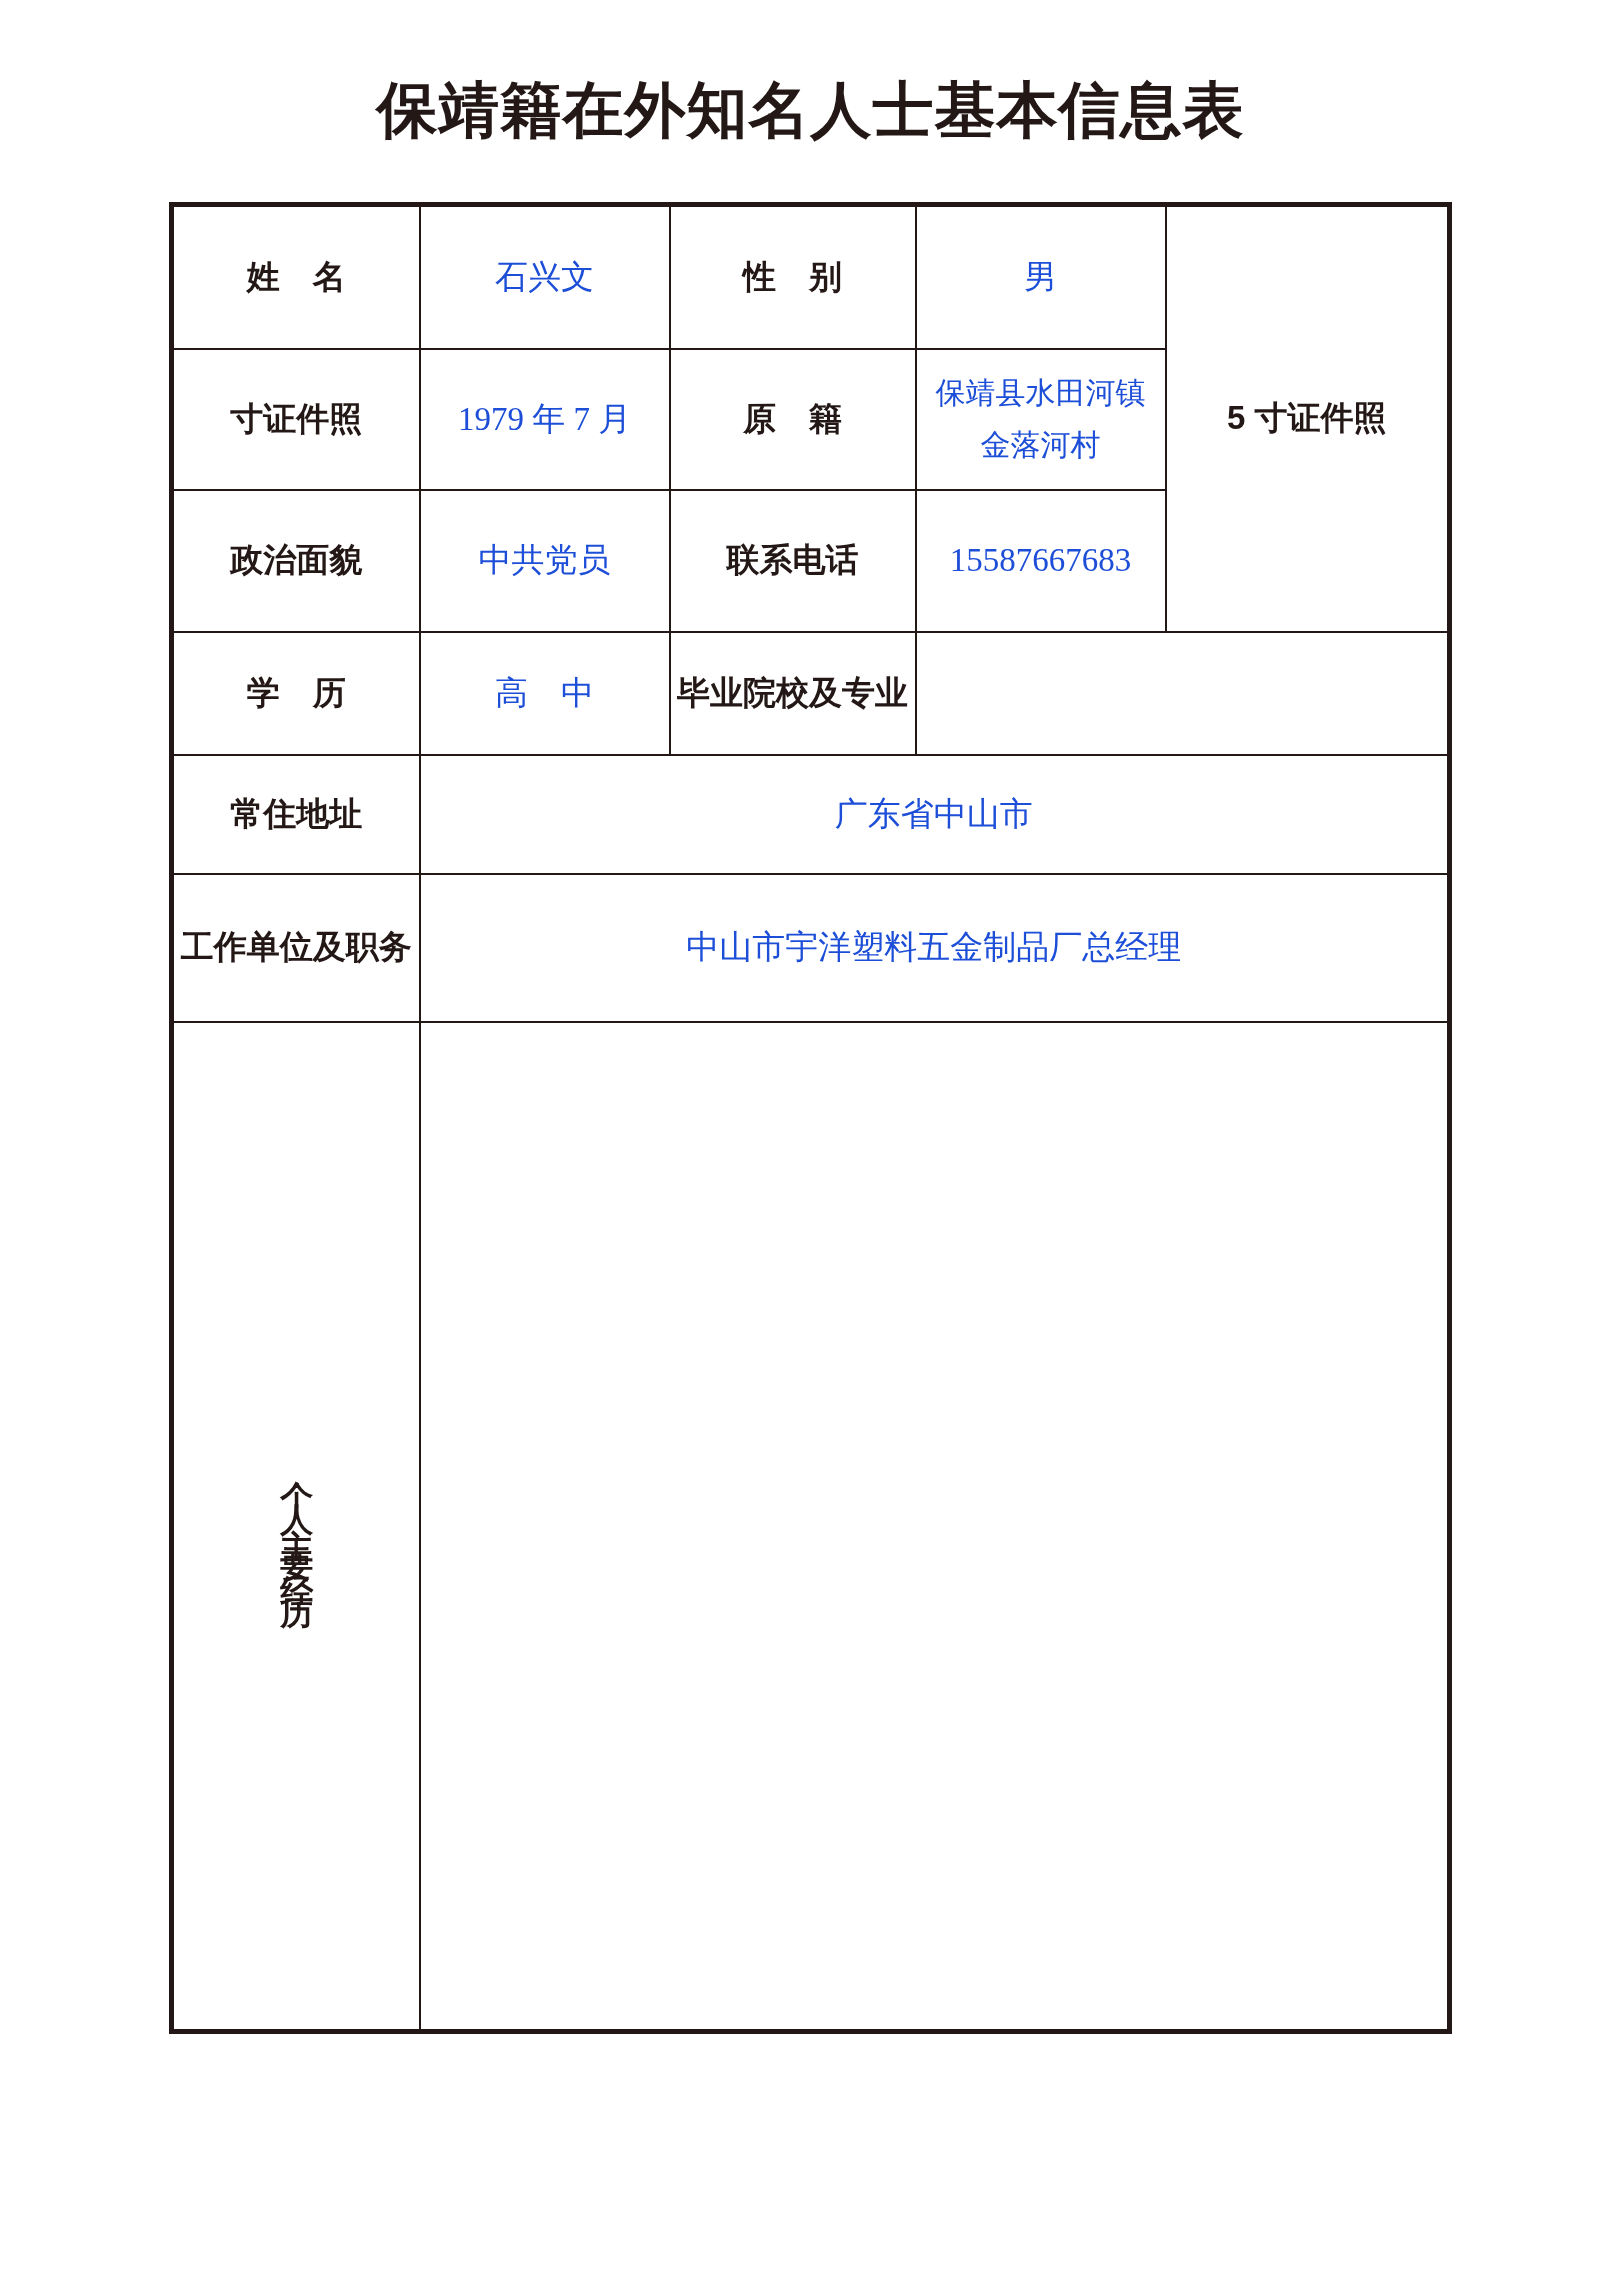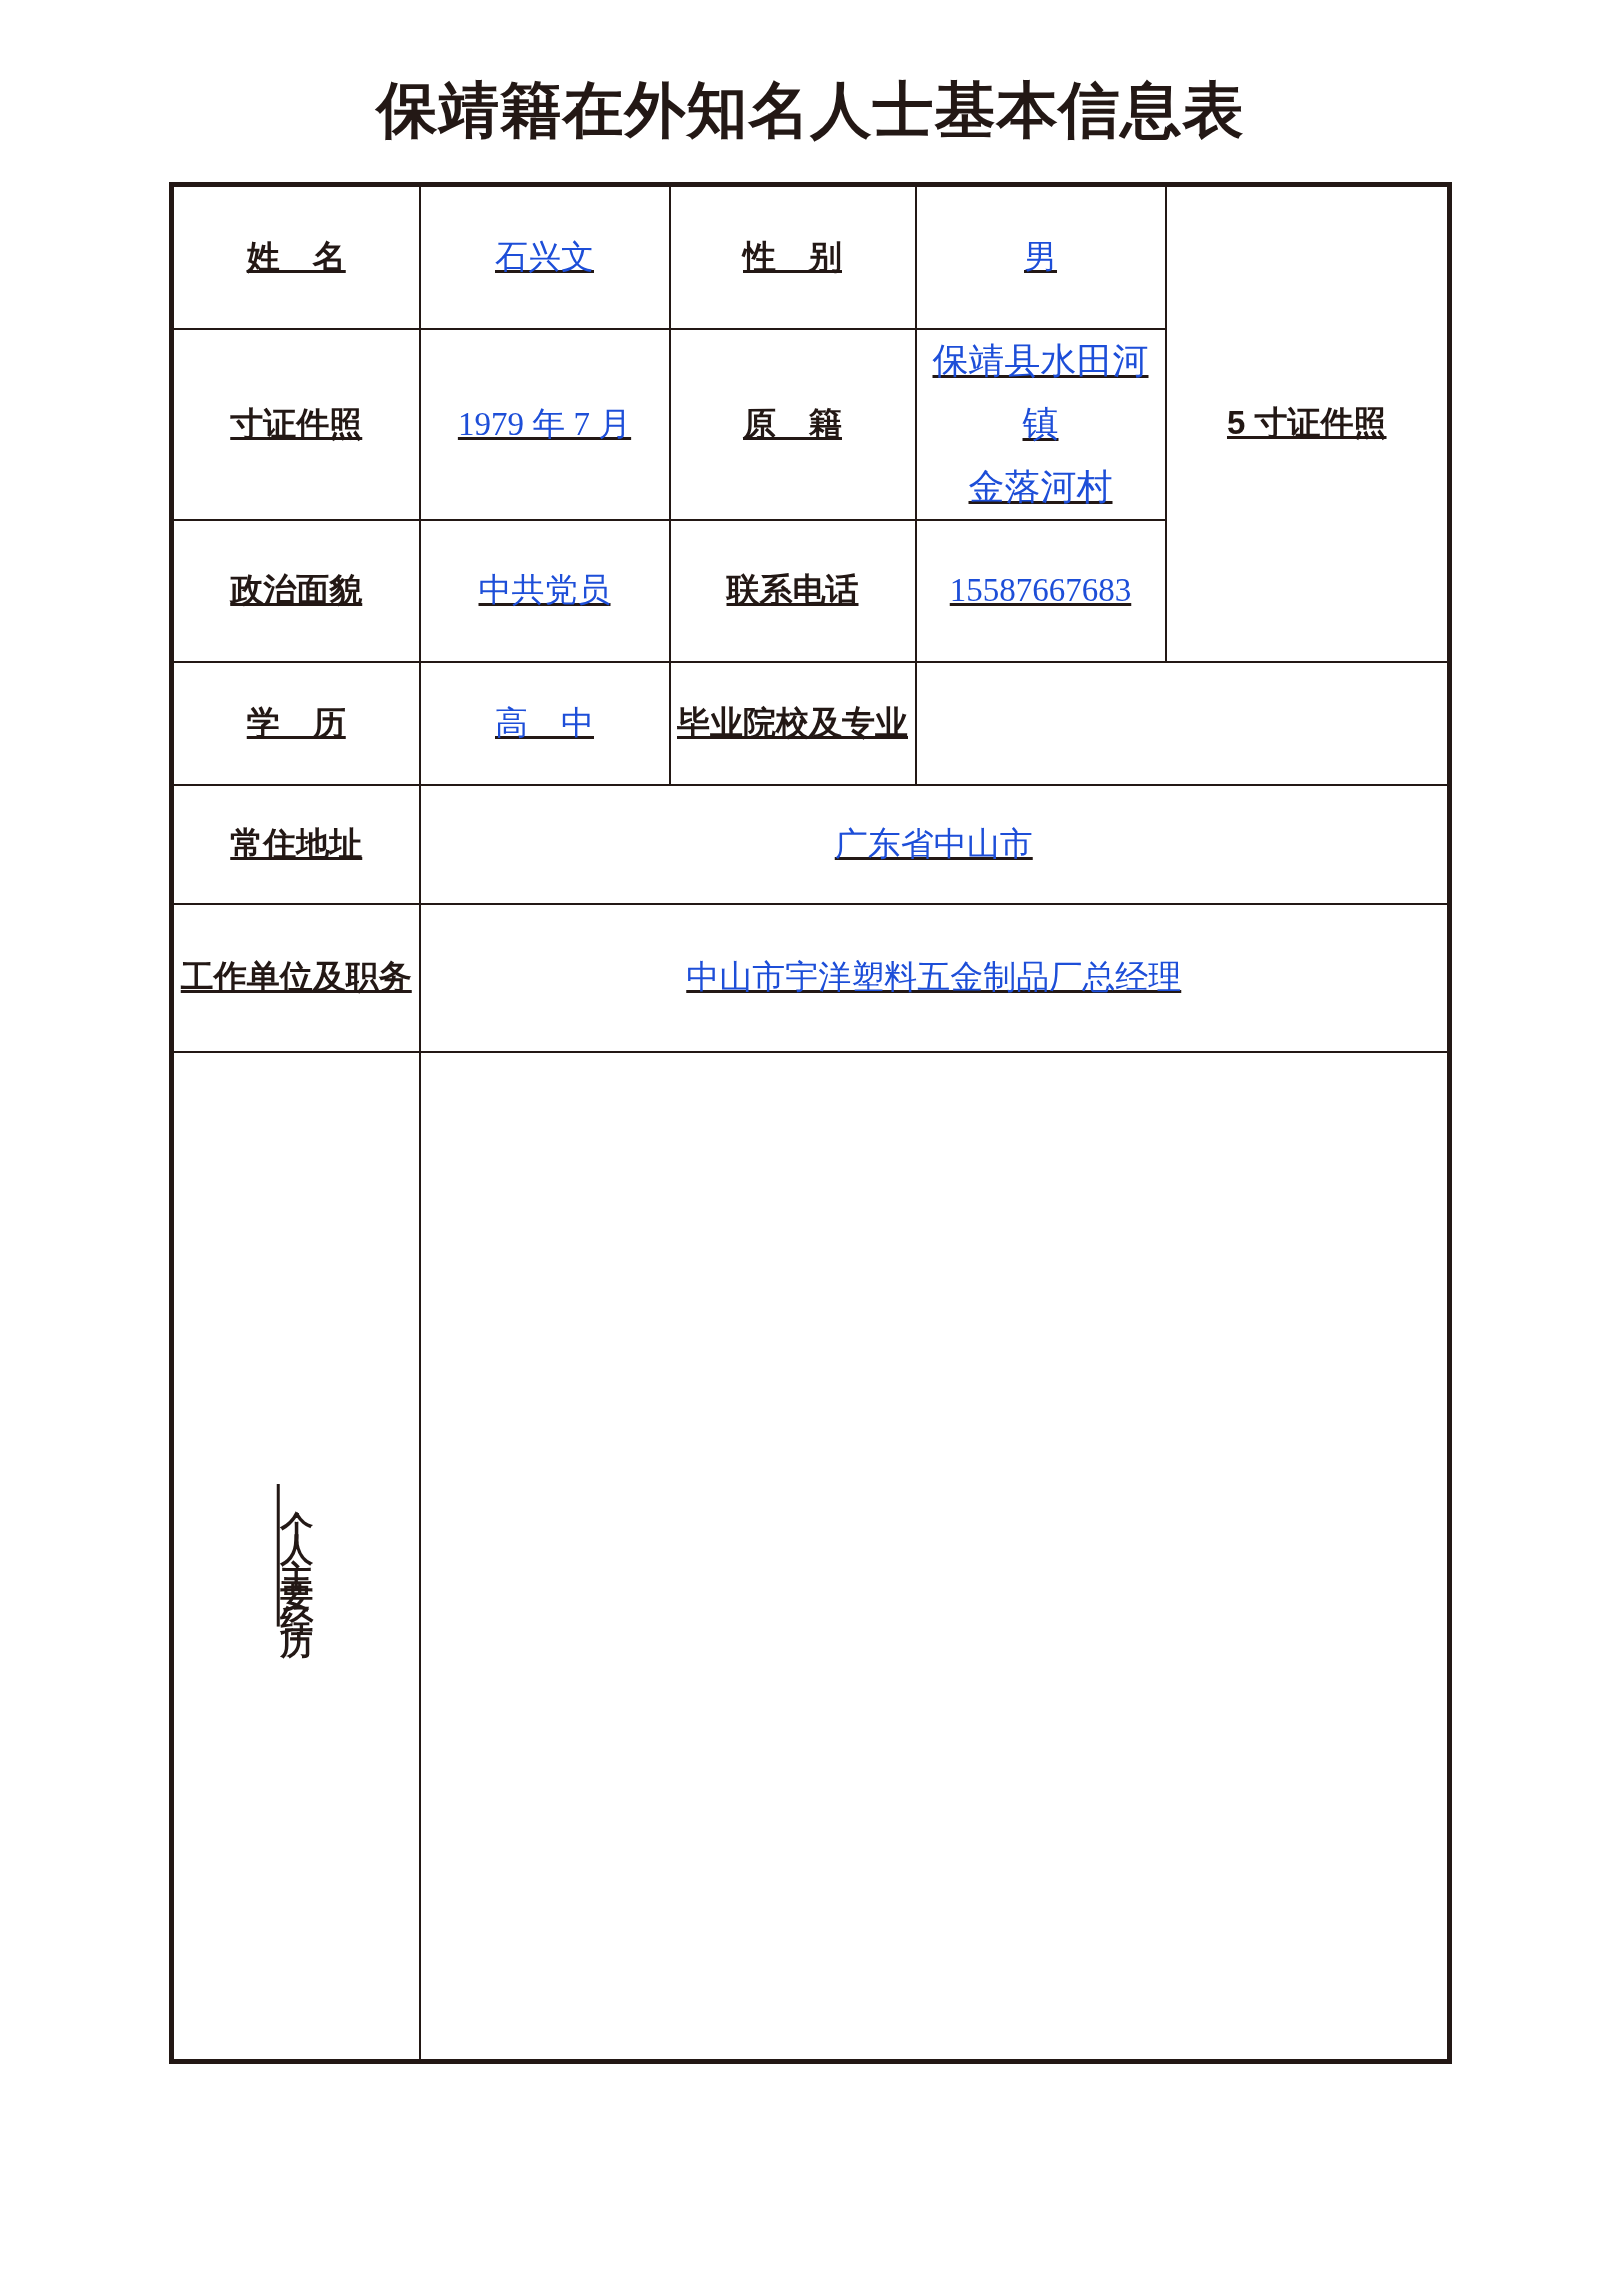--- a/index.html
+++ b/index.html
@@ -21,26 +21,25 @@
     padding-top: 75px;
     text-align: center;
     font-size: 61px;
     line-height: 71px;
     font-weight: bold;
     font-family: "Liberation Serif", serif;
     letter-spacing: 1px;
     color: #231815;
   }
   table.info-table {
-    margin: 36px auto 0 auto;
+    margin: 56px auto 0 auto;
     width: 1278px;
     border-collapse: collapse;
     table-layout: fixed;
     border: 5.9px solid #231815;
-    text-decoration: underline;
   }
   table.info-table td {
     border: 2.9px solid #231815;
     text-align: center;
     vertical-align: middle;
     padding: 0;
     overflow: hidden;
   }
   td.label {
     font-family: "Liberation Sans", sans-serif;
@@ -48,21 +47,21 @@
     font-size: 33px;
     color: #231815;
   }
   td.value {
     font-family: "Liberation Serif", serif;
     font-weight: normal;
     font-size: 33px;
     color: #1d4ed8;
   }
   td.origin-value {
-    font-size: 36px;
+    font-size: 30px;
     line-height: 1.75;
     white-space: pre-line;
   }
   tr.r1 { height: 144px; }
   tr.r2 { height: 141px; }
   tr.r3 { height: 142px; }
   tr.r4 { height: 123px; }
   tr.r5 { height: 119px; }
   tr.r6 { height: 148px; }
   tr.r7 { height: 1010px; }

